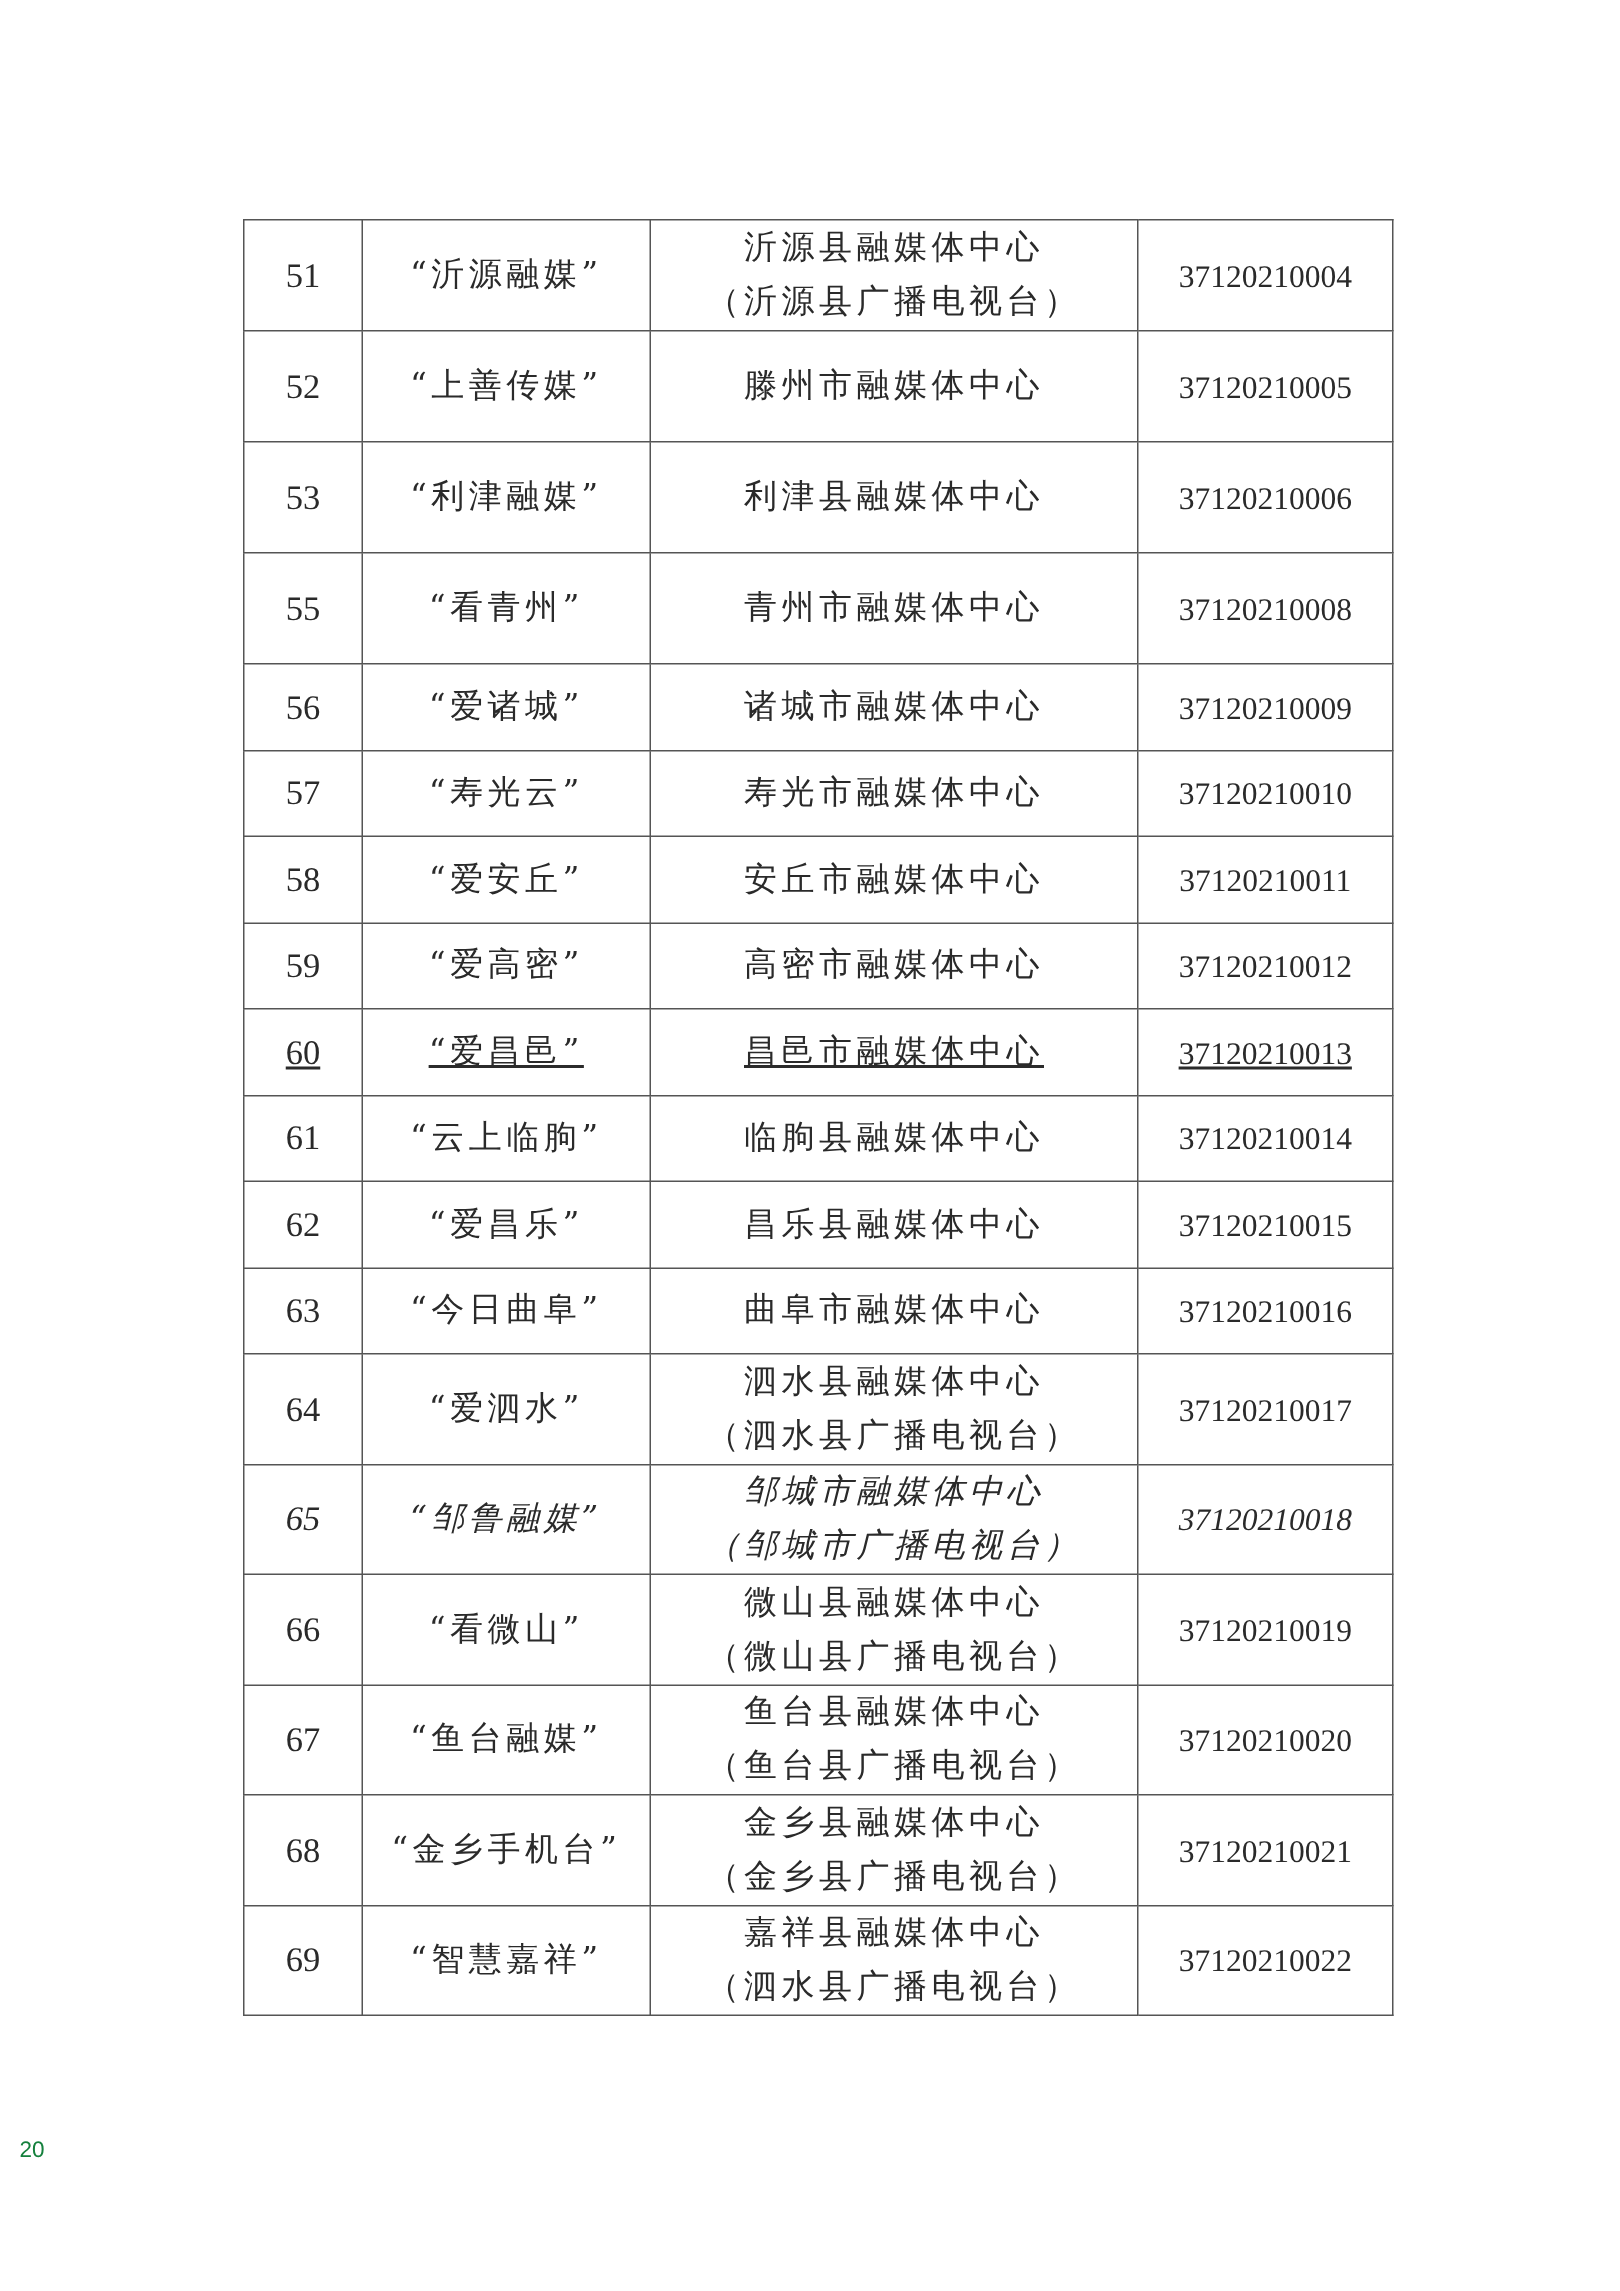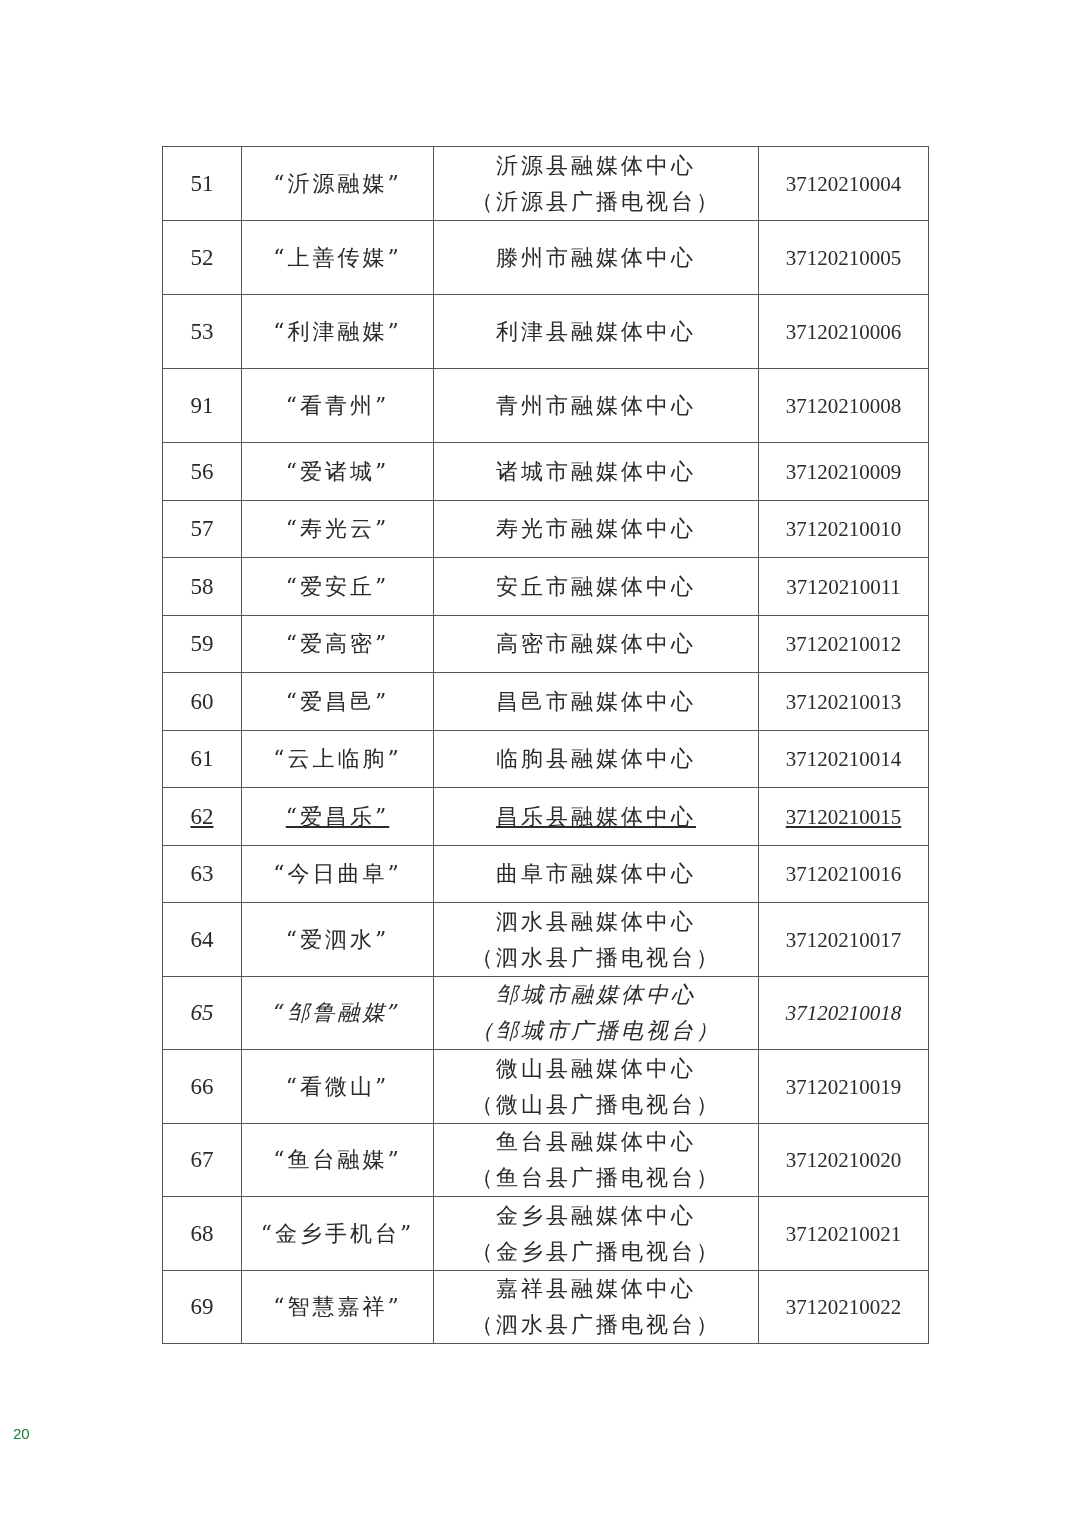--- a/index.html
+++ b/index.html
@@ -93,21 +93,21 @@
         </tr>
         <tr style="height: 74px;">
           <td class="col-no">53</td>
           <td class="col-name">“利津融媒”</td>
           <td class="col-org">
             <span class="line">利津县融媒体中心</span>
           </td>
           <td class="col-code">37120210006</td>
         </tr>
         <tr style="height: 74px;">
-          <td class="col-no">91</td>
+          <td class="col-no">55</td>
           <td class="col-name">“看青州”</td>
           <td class="col-org">
             <span class="line">青州市融媒体中心</span>
           </td>
           <td class="col-code">37120210008</td>
         </tr>
         <tr style="height: 58px;">
           <td class="col-no">56</td>
           <td class="col-name">“爱诸城”</td>
           <td class="col-org">
@@ -132,37 +132,37 @@
           <td class="col-code">37120210011</td>
         </tr>
         <tr style="height: 57px;">
           <td class="col-no">59</td>
           <td class="col-name">“爱高密”</td>
           <td class="col-org">
             <span class="line">高密市融媒体中心</span>
           </td>
           <td class="col-code">37120210012</td>
         </tr>
-        <tr style="height: 58px;">
+        <tr style="height: 58px; text-decoration: underline;">
           <td class="col-no">60</td>
           <td class="col-name">“爱昌邑”</td>
           <td class="col-org">
             <span class="line">昌邑市融媒体中心</span>
           </td>
           <td class="col-code">37120210013</td>
         </tr>
         <tr style="height: 57px;">
           <td class="col-no">61</td>
           <td class="col-name">“云上临朐”</td>
           <td class="col-org">
             <span class="line">临朐县融媒体中心</span>
           </td>
           <td class="col-code">37120210014</td>
         </tr>
-        <tr style="height: 58px; text-decoration: underline;">
+        <tr style="height: 58px;">
           <td class="col-no">62</td>
           <td class="col-name">“爱昌乐”</td>
           <td class="col-org">
             <span class="line">昌乐县融媒体中心</span>
           </td>
           <td class="col-code">37120210015</td>
         </tr>
         <tr style="height: 57px;">
           <td class="col-no">63</td>
           <td class="col-name">“今日曲阜”</td>

